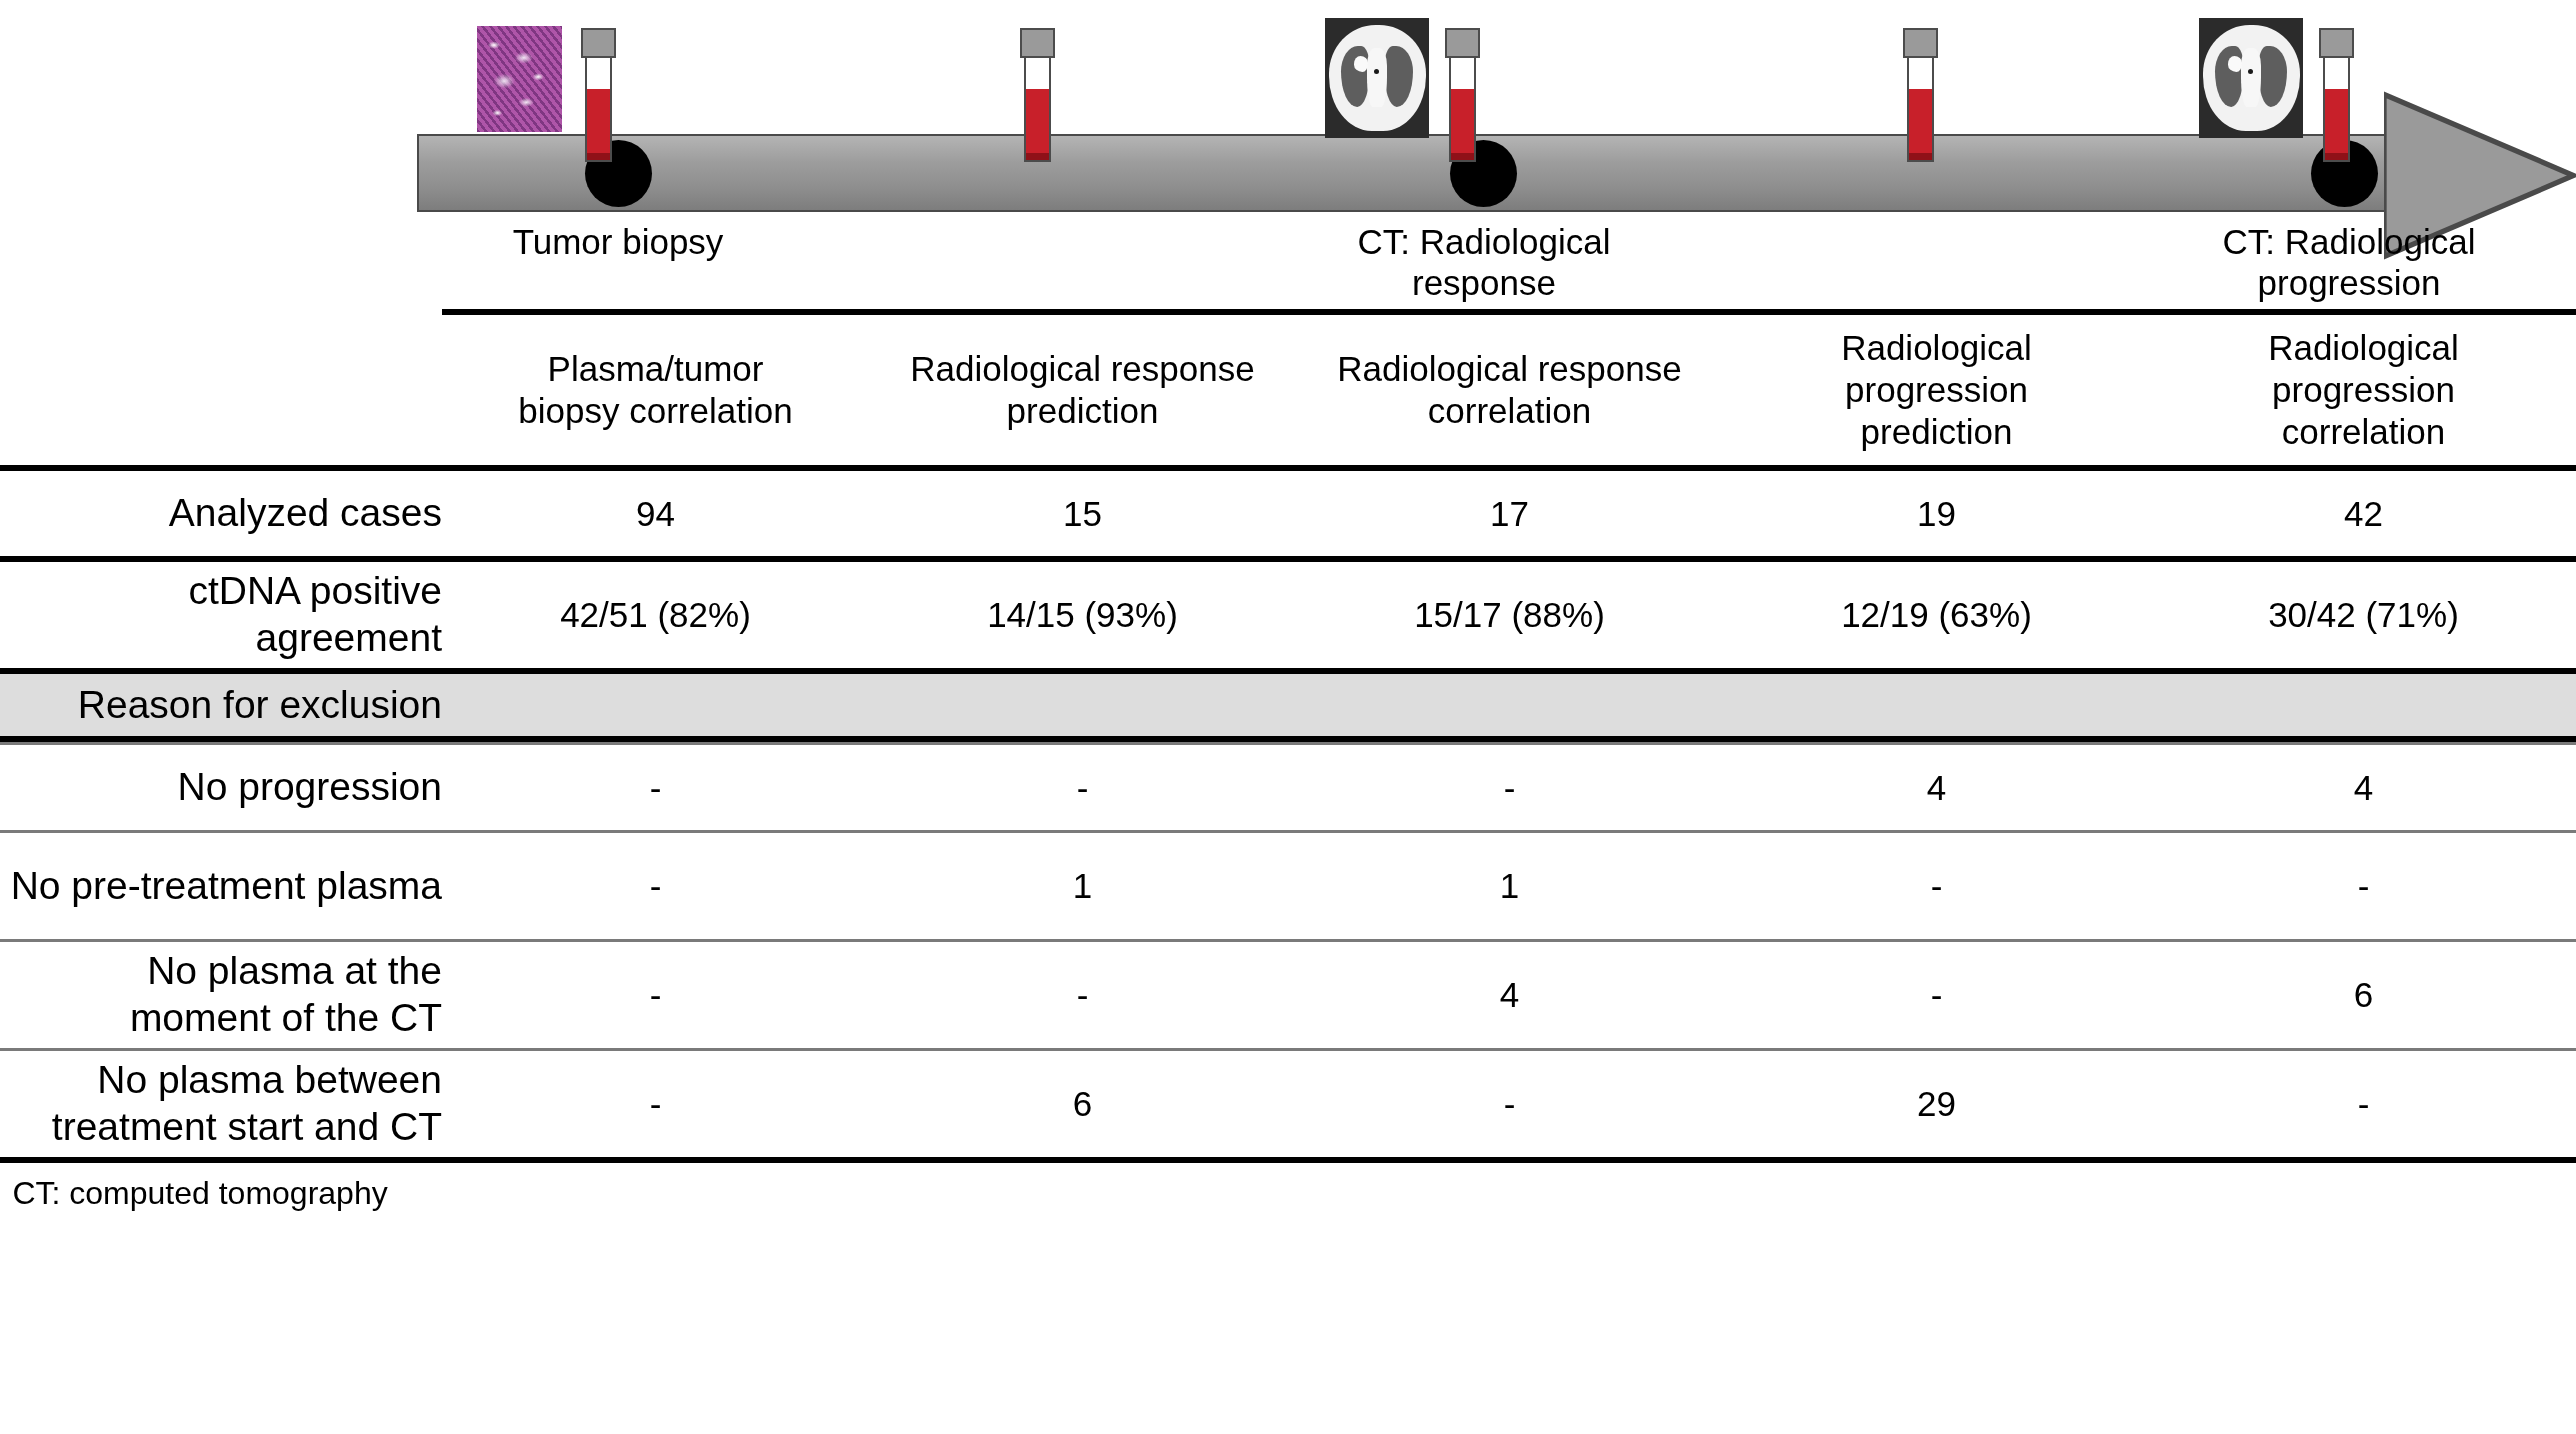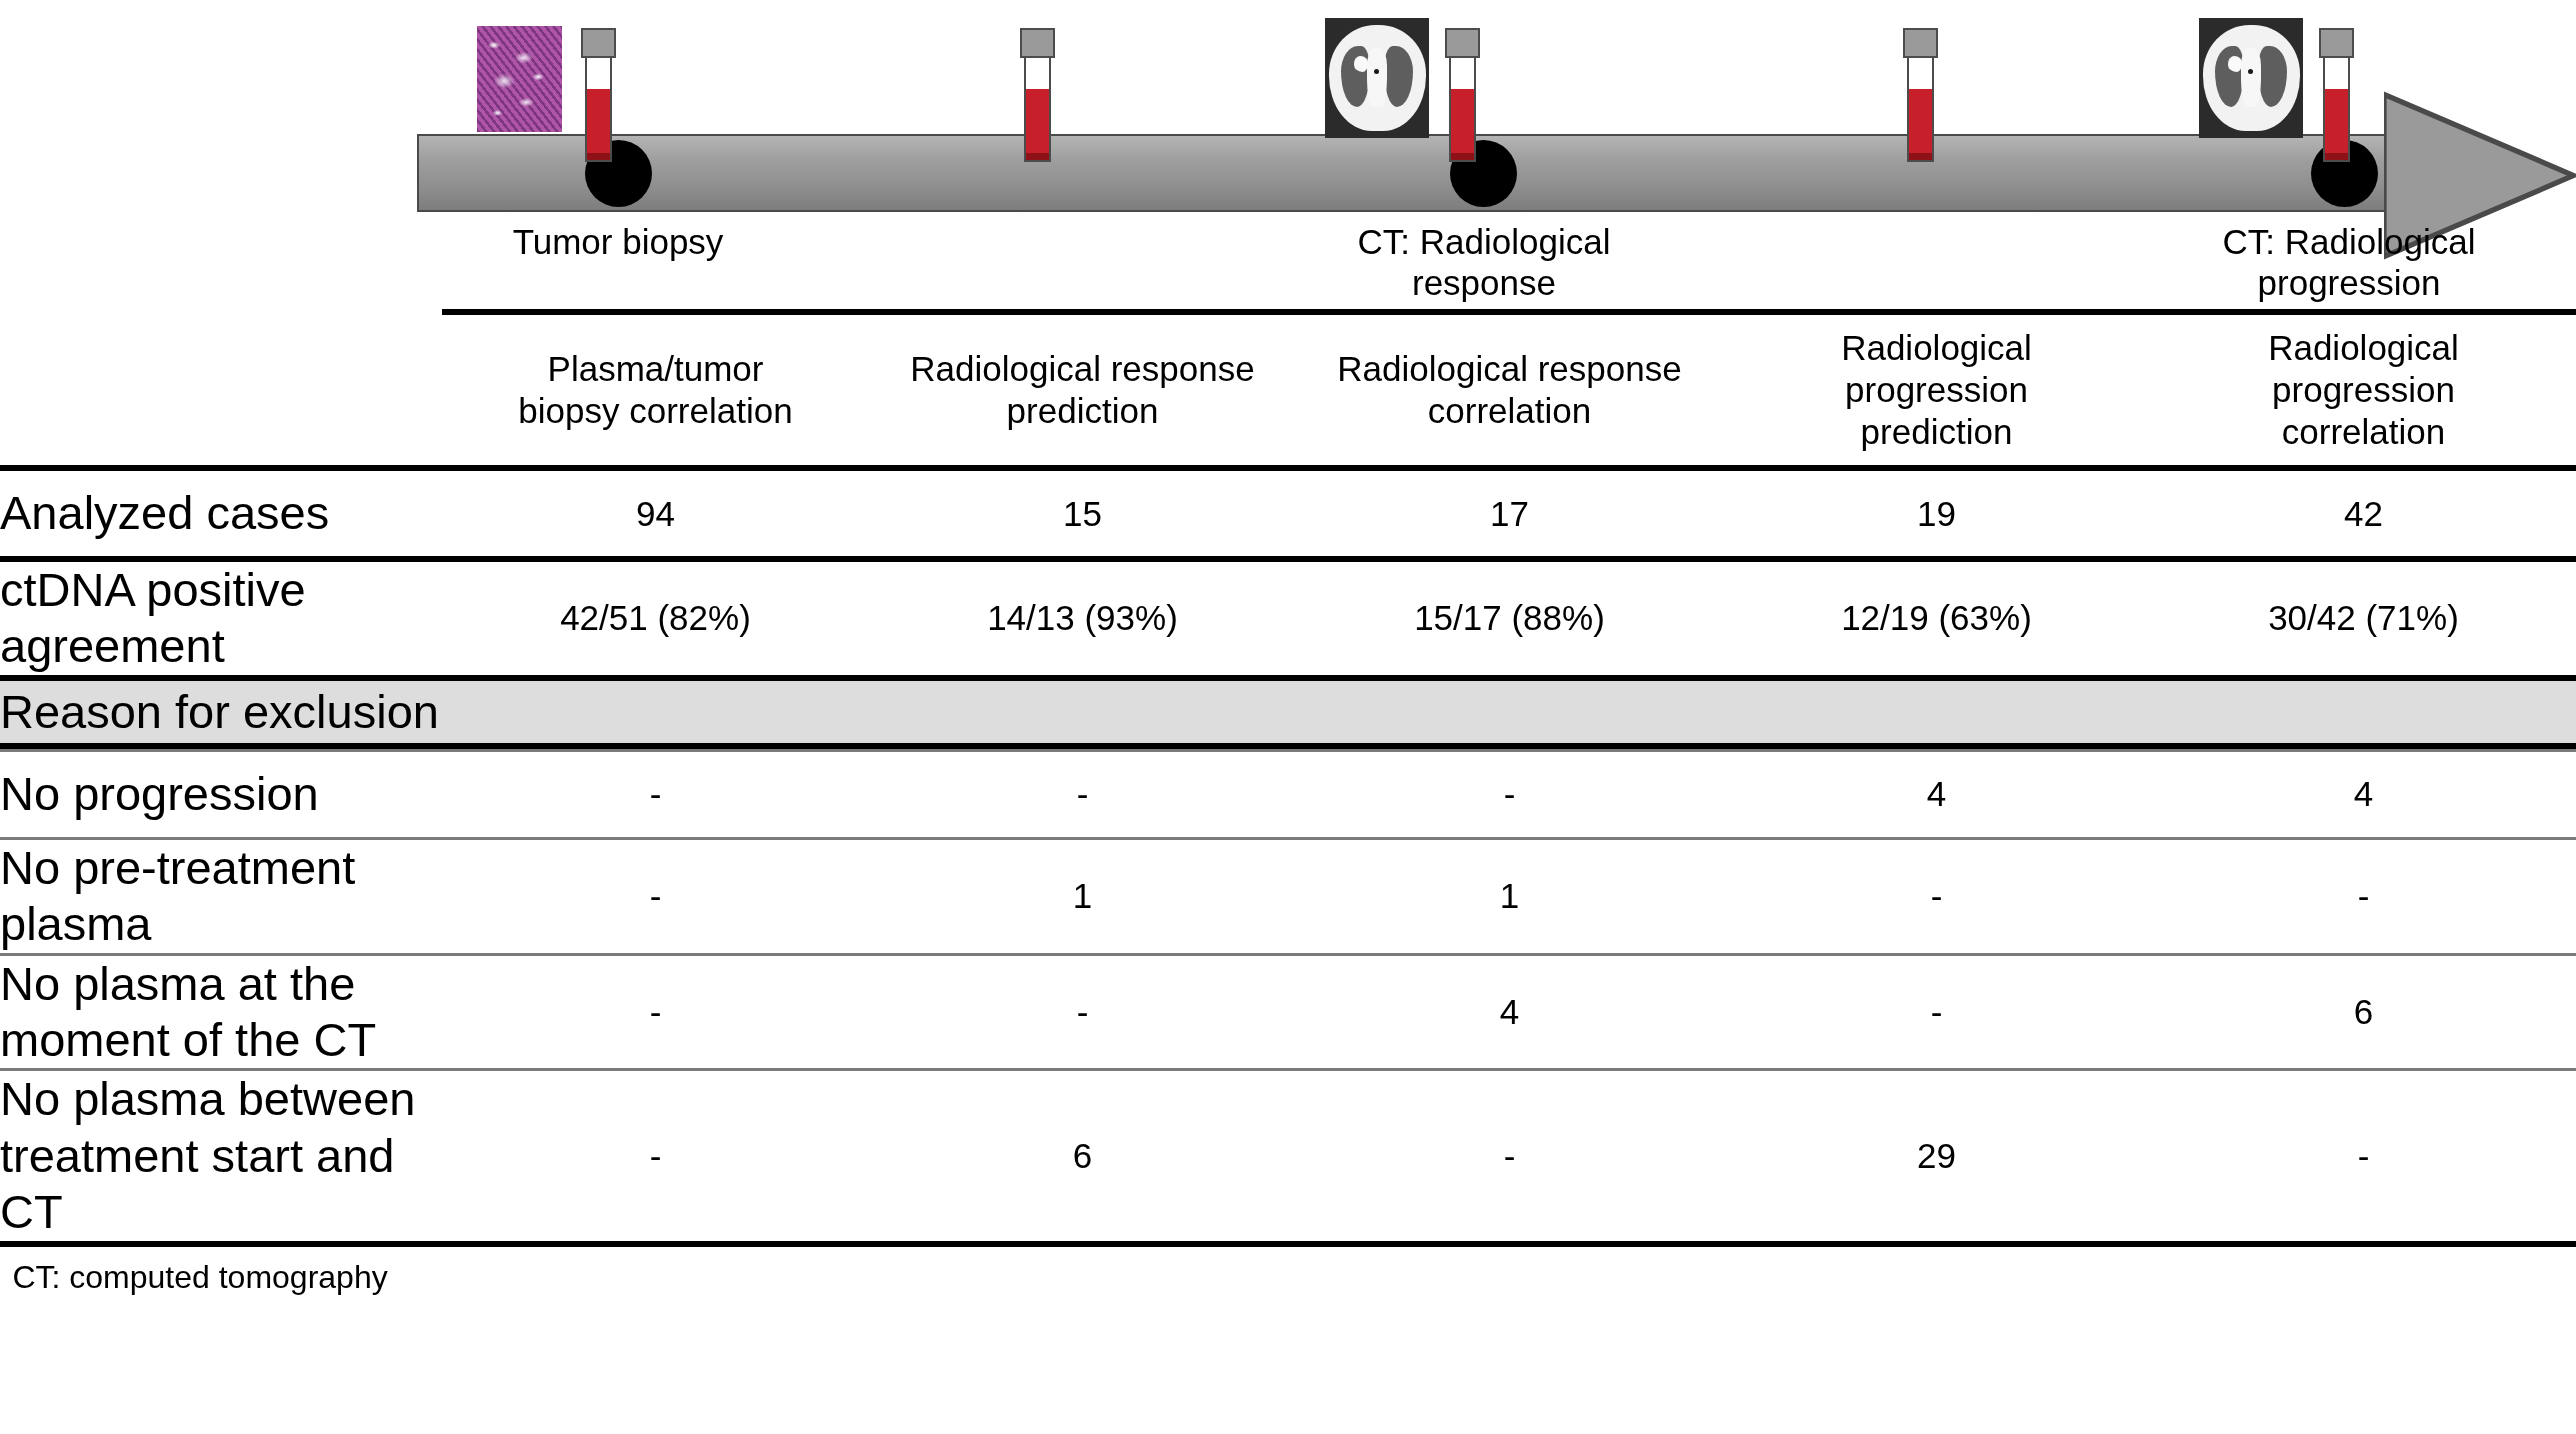--- a/index.html
+++ b/index.html
@@ -196,23 +196,23 @@
   table.fig td, table.fig th {
     padding: 0;
     margin: 0;
     vertical-align: middle;
     font-weight: normal;
   }
   .col-label { width: 442px; }
   .col-data  { width: 427px; }
 
   .rowlabel {
-    font-size: 47px;
+    font-size: 39px;
     line-height: 1.2;
-    text-align: left;
+    text-align: right;
     padding-left: 12.4px;
     padding-right: 8.8px;
     color: #000;
   }
   .cell {
     font-size: 35px;
     text-align: center;
     color: #000;
   }
   .hdr-cell {
@@ -391,21 +391,21 @@
         </tr>
 
         <tr class="rule-thick">
           <td colspan="6"></td>
         </tr>
 
         <tr class="data-row-tall">
           <td class="rowlabel">ctDNA positive
 agreement</td>
           <td class="cell">42/51 (82%)</td>
-          <td class="cell">14/13 (93%)</td>
+          <td class="cell">14/15 (93%)</td>
           <td class="cell">15/17 (88%)</td>
           <td class="cell">12/19 (63%)</td>
           <td class="cell">30/42 (71%)</td>
         </tr>
 
         <tr class="rule-thick">
           <td colspan="6"></td>
         </tr>
 
         <tr class="section-row">

